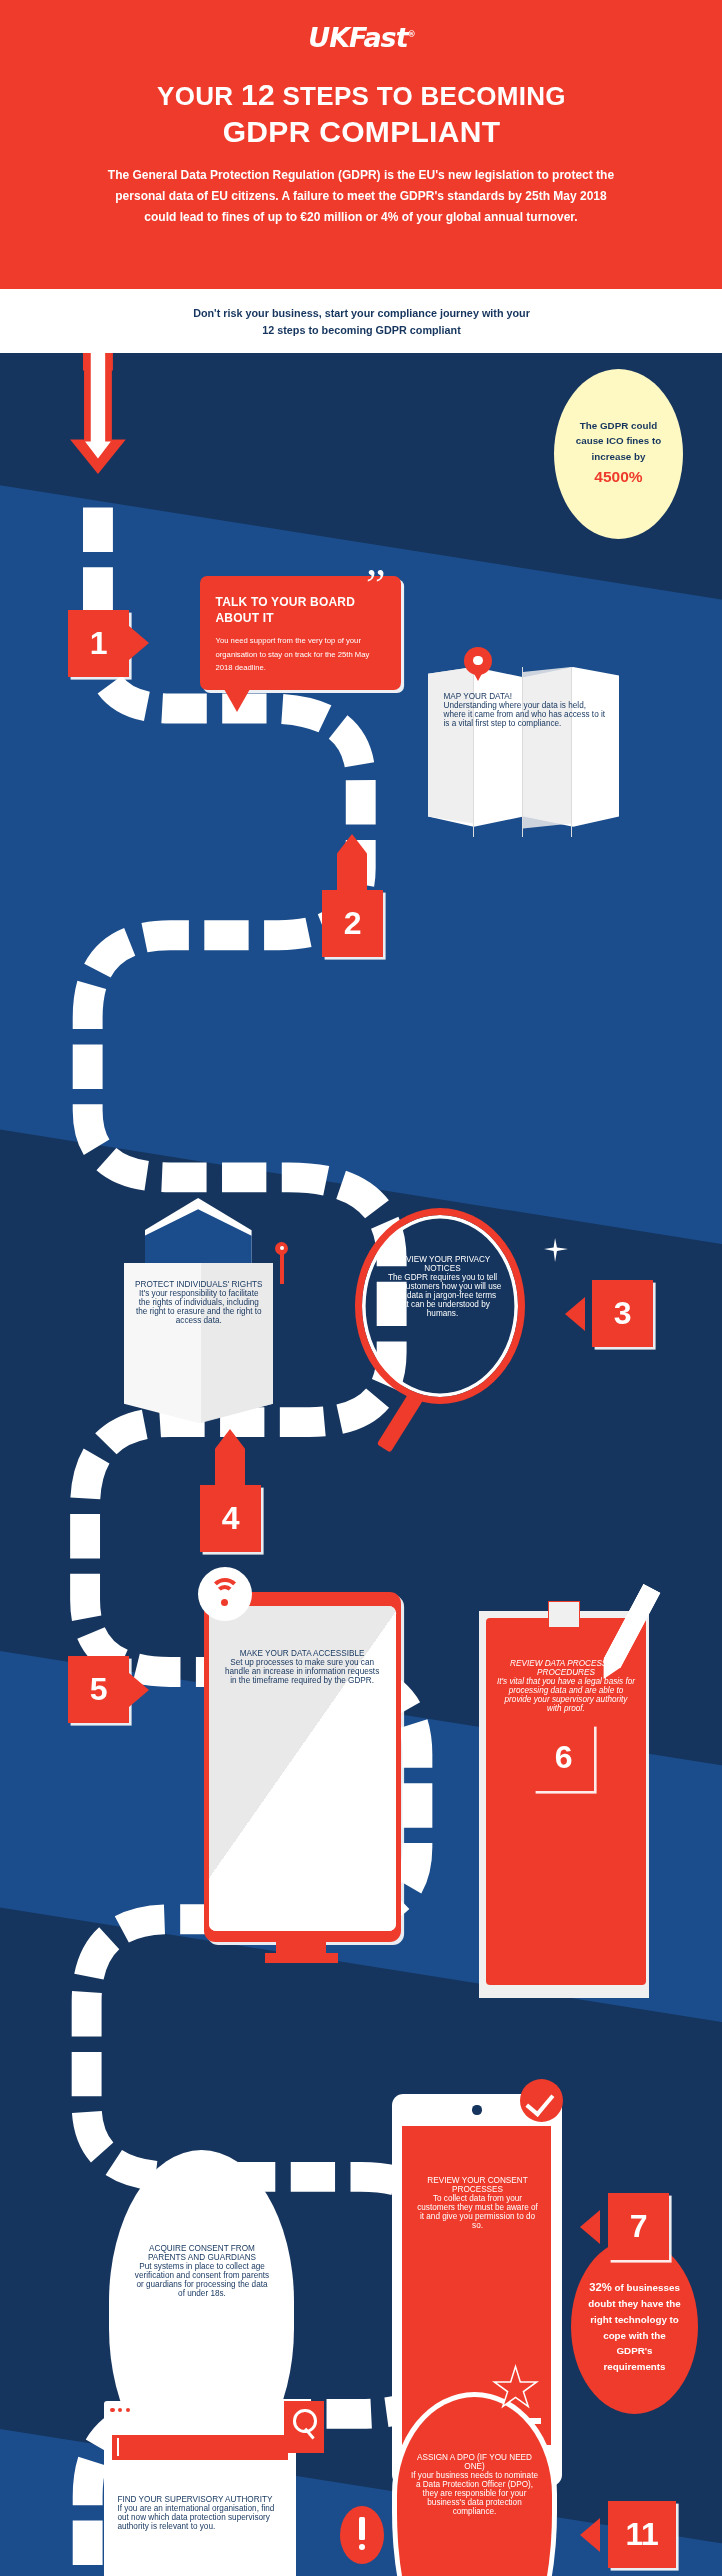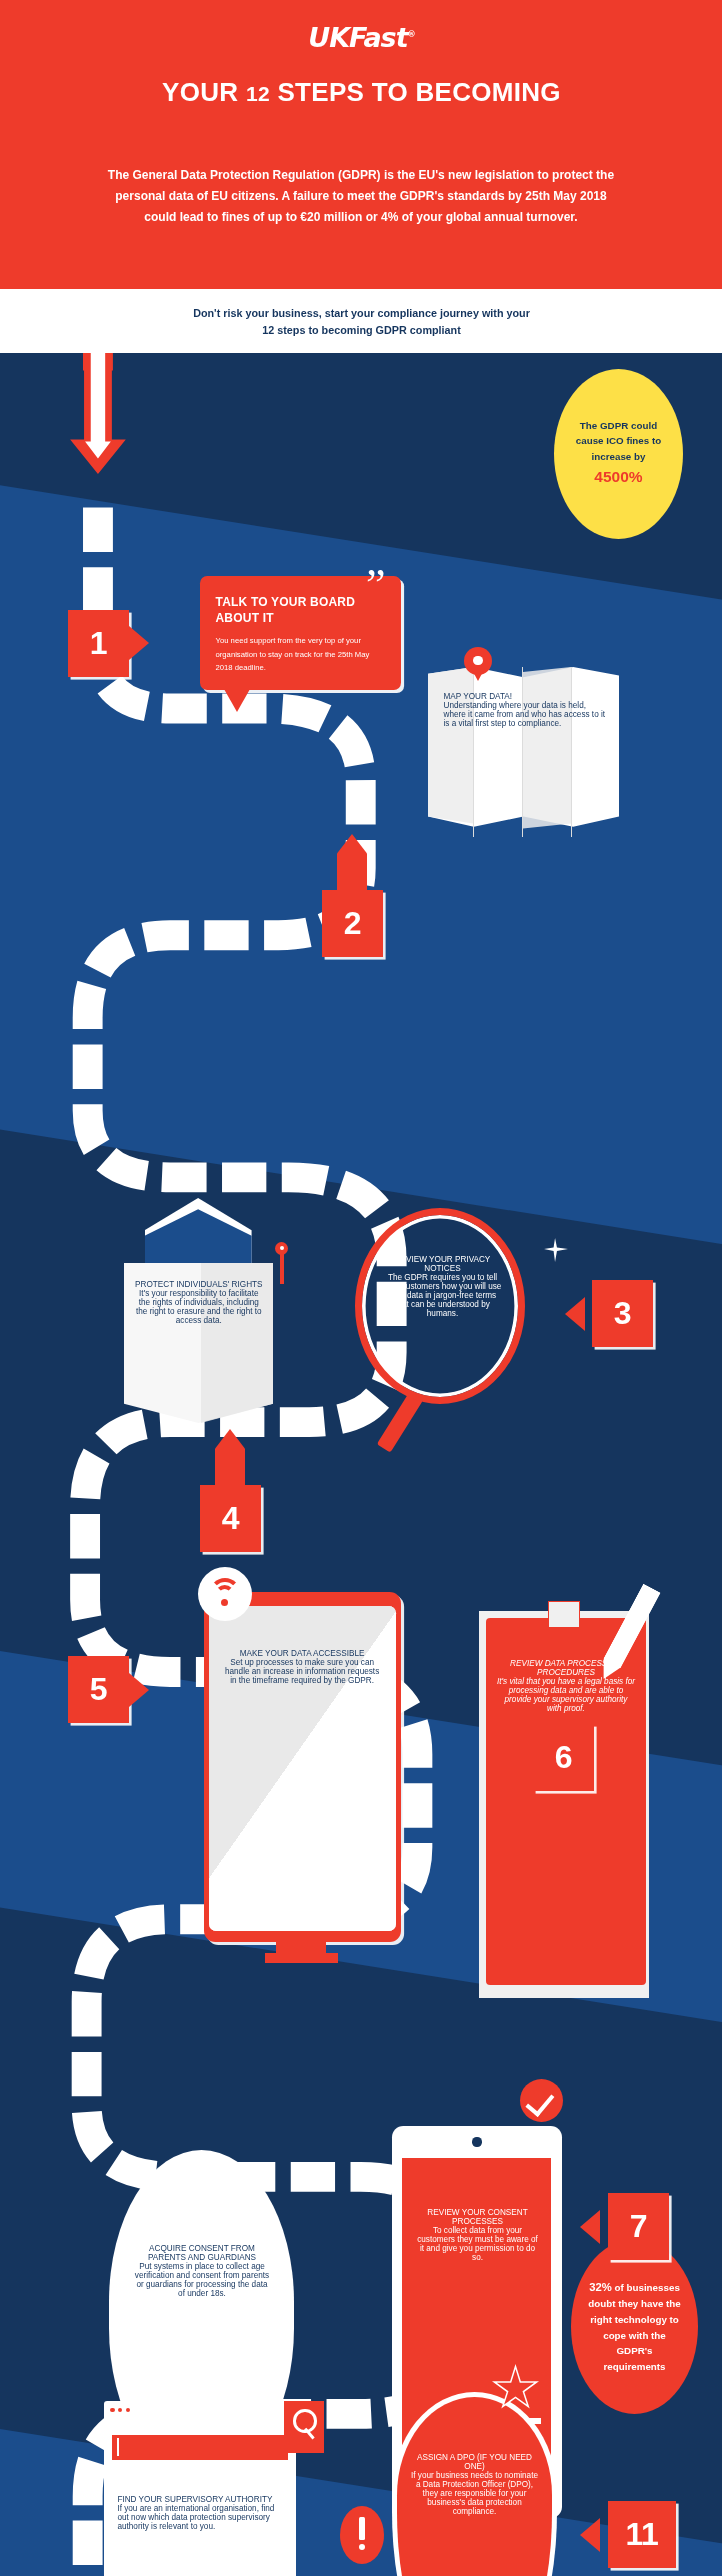--- a/index.html
+++ b/index.html
@@ -21,21 +21,21 @@
   .logo {
     display:inline-block; font-family:"DejaVu Sans", sans-serif;
     font-weight:700; font-size:27px; letter-spacing:-1px; color:#fff;
     font-style:italic; position:relative;
   }
   .logo .reg { font-size:8.2px; vertical-align:super; font-style:normal; }
   .hdr h1 {
     position:absolute; left:0; top:77px; width:100%;
     font-size:26px; font-weight:700; line-height:1.22; letter-spacing:0.3px;
   }
-  .hdr h1 .big { font-size:21px;text-align:center; }
+  .hdr h1 .big { font-size:30px;text-align:center; }
   .hdr .intro {
     position:absolute; left:98px; top:165px; width:526px;
     font-size:12px; line-height:1.75; font-weight:600;
   }
   .subbar {
     position:absolute; left:0; top:289px; width:723px; height:65px;
     background:#ffffff; color:#15355e; text-align:center;
     display:flex; align-items:center; justify-content:center;
   }
   .subbar div { font-size:10.8px; font-weight:700; line-height:1.55; }
@@ -112,21 +112,21 @@
   .wifi .w2{width:19.6px;height:19.6px;top:17.5px;}
   .wifi .dot{position:absolute;width:7.2px;height:7.2px;border-radius:50%;background:#ee3b2b;left:23px;top:32px;}
 
   
   .clipclip { position:absolute; width:32px;height:27px;background:#f0f0f0;border:1.5px solid #ee3b2b;}
 
   
   .person { position:absolute; }
 
   
-  .phone { position:absolute; background:#fff; border-radius:11.3px;margin-top:32px; }
+  .phone { position:absolute; background:#fff; border-radius:11.3px; }
   .phone .cam{position:absolute;width:9.3px;height:9.3px;border-radius:50%;background:#15355e;left:50%;margin-left:-4.6px;top:11.3px;}
   .phone .home{position:absolute;width:29px;height:10.3px;border-radius:5.2px;background:#15355e;left:50%;margin-left:-14.4px;bottom:8.2px;}
   .check { position:absolute; width:43px;height:43px;border-radius:50%;background:#ee3b2b; }
   .check:after{content:"";position:absolute;left:12.4px;top:10.3px;width:12.4px;height:21.6px;border-right:4.6px solid #fff;border-bottom:4.6px solid #fff;transform:rotate(40deg);}
 
   
   .excl{position:absolute;width:44px;height:58px;border-radius:50%;background:#ee3b2b;}
   .excl:after{content:"";position:absolute;left:19px;top:11.3px;width:6.2px;height:23px;background:#fff;border-radius:1.5px;}
   .excl:before{content:"";position:absolute;left:19px;top:38px;width:6.2px;height:6.2px;border-radius:50%;background:#fff;}
 
@@ -143,37 +143,38 @@
   .brw .dots span{display:inline-block;width:4.6px;height:4.6px;border-radius:50%;background:#ee3b2b;margin-right:3.1px;}
   .brw .field{position:absolute;left:8.2px;top:20.6px;right:8.2px;height:25px;background:#ee3b2b;}
   .brw .field:after{content:"";position:absolute;left:5.2px;top:3.1px;width:1.5px;height:18.5px;background:#fff;}
   .srch {position:absolute;width:40px;height:52px;background:#ee3b2b;}
   .srch:after{content:"";position:absolute;left:9.3px;top:8.2px;width:17.5px;height:17.5px;border:3.1px solid #fff;border-radius:50%;}
   .srch:before{content:"";position:absolute;left:24px;top:26px;width:3.1px;height:13.4px;background:#fff;transform:rotate(-40deg);}
 
   
   .bub { position:absolute; display:flex;align-items:center;justify-content:center;
          text-align:center; padding:13.4px; }
-  .bub.white { background:#fde047; color:#15355e; border-radius:50%; }
+  .bub.white { background:#fef9c3; color:#15355e; border-radius:50%; }
   .bub.red   { background:#ee3b2b; color:#fff; border-radius:50%; }
   .bub p { font-size:9.8px; line-height:1.6; font-weight:600; }
   .bub .hl { color:#ee3b2b; font-weight:700; font-size:15.5px; }
   .bub.red .hl { color:#fff; }
 </style>
 </head>
 <body>
 
 <div class="page">
 
   <div class="hdr">
     <div class="logo-wrap">
       <span class="logo"><span>UKFast</span><span class="reg">®</span></span>
     </div>
     <h1>
       <span>YOUR </span><span class="big">12</span><span> STEPS TO BECOMING</span><br>
+      <span class="big">GDPR COMPLIANT</span>
     </h1>
     <div class="intro">The General Data Protection Regulation (GDPR) is the EU's new legislation to protect the personal data of EU citizens. A failure to meet the GDPR's standards by 25th May 2018 could lead to fines of up to €20 million or 4% of your global annual turnover.</div>
   </div>
 
   <div class="subbar">
     <div>
       <span>Don't risk your business, start your compliance journey with your</span><br>
       <span>12 steps to becoming GDPR compliant</span>
     </div>
   </div>

